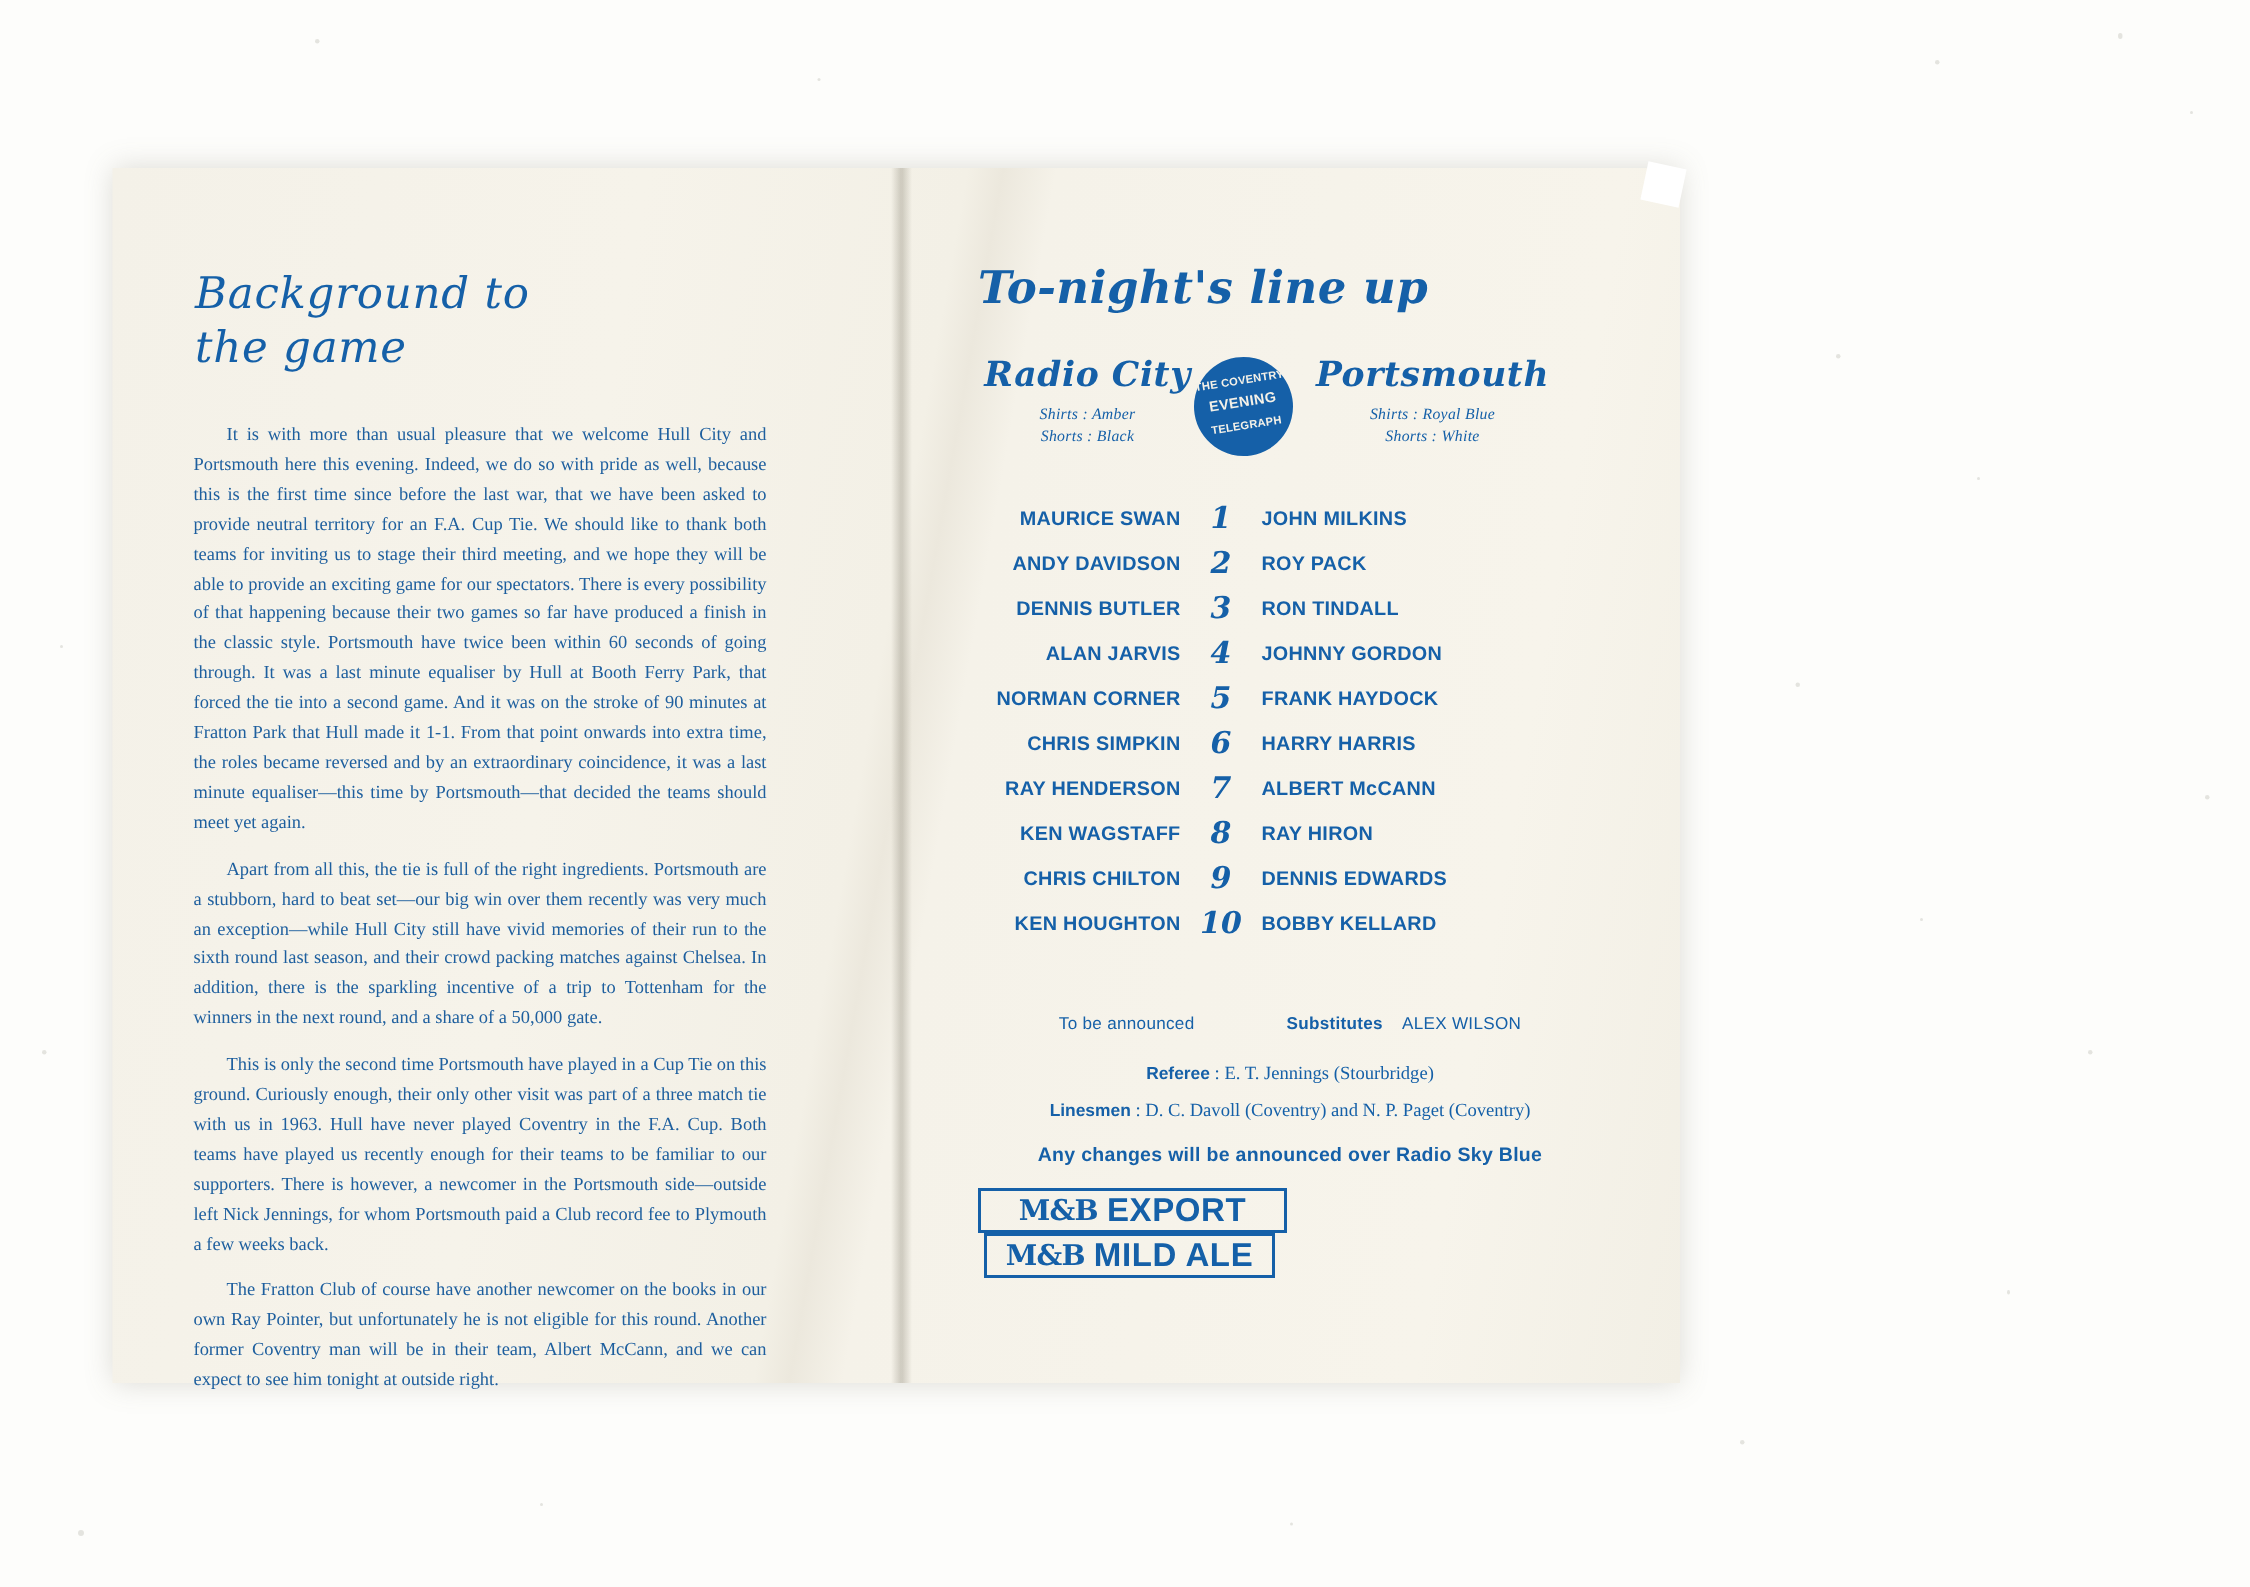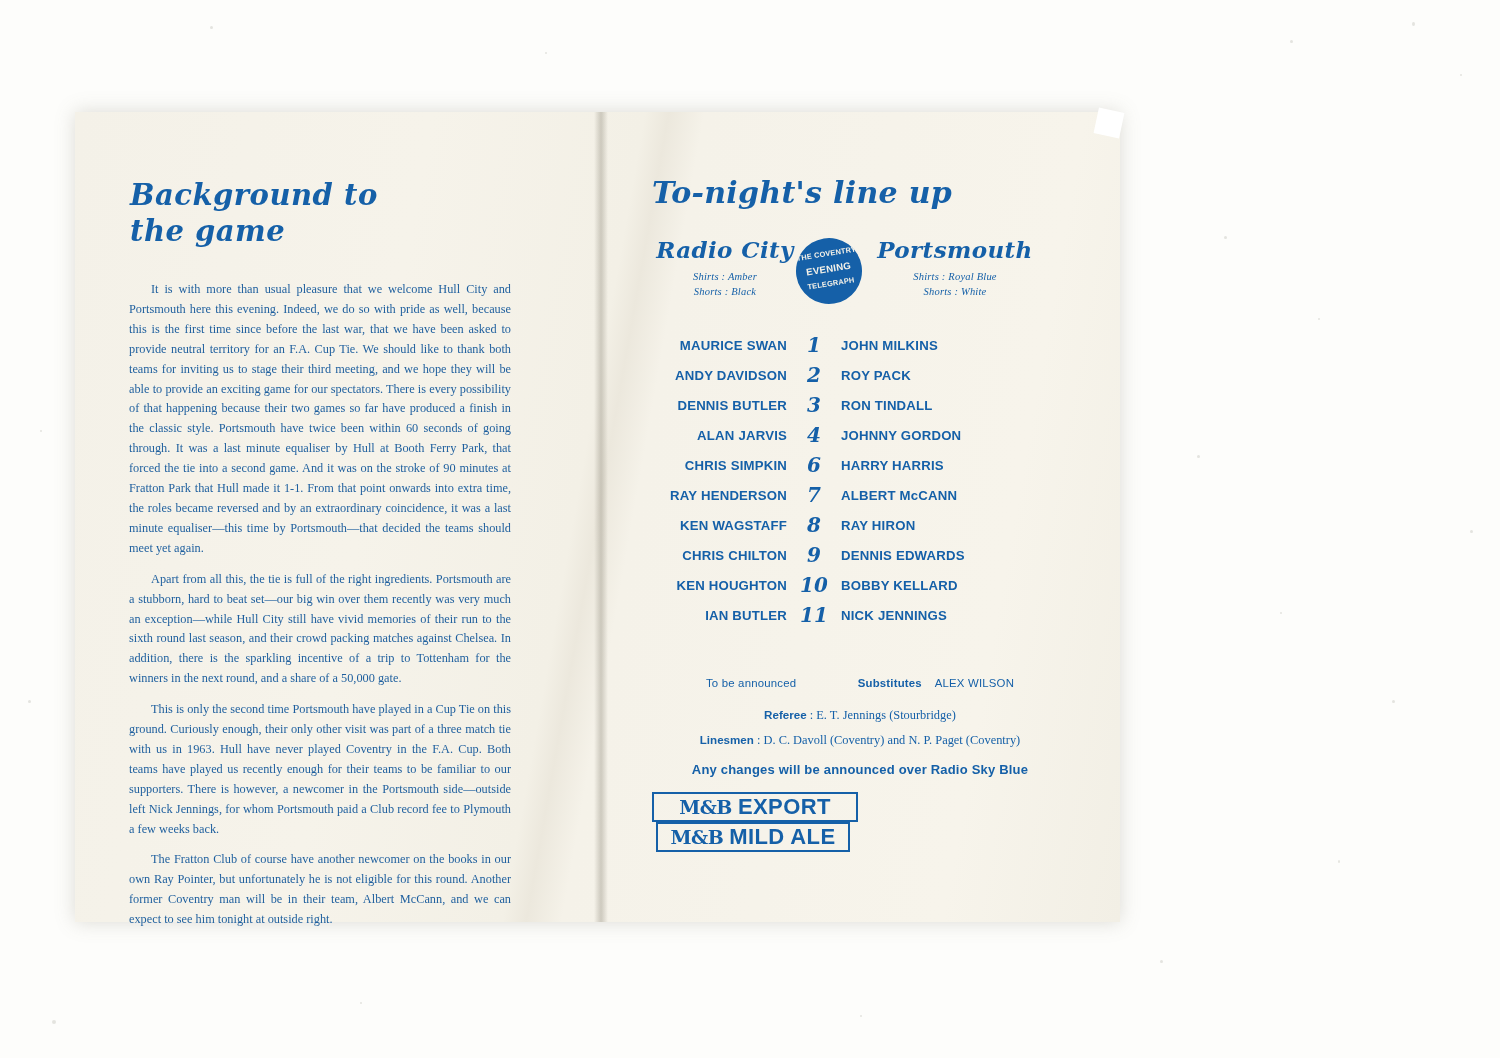--- a/index.html
+++ b/index.html
@@ -66,21 +66,21 @@
   .page-left { left: 0; width: 520px; }
   .page-right { left: 525px; width: 520px; }
 
   
   .bg-heading {
     position: absolute;
     left: 55px;
     top: 65px;
     color: #1560a8;
     font-family: "DejaVu Serif", serif;
-    font-weight: bold;
+    font-weight: normal;
     font-style: italic;
     font-size: 29px;
     line-height: 1.25;
     letter-spacing: .5px;
   }
   .article {
     position: absolute;
     left: 54px;
     top: 168px;
     width: 382px;
@@ -338,20 +338,25 @@
         <div class="pname home">DENNIS BUTLER</div>
         <div class="pnum">3</div>
         <div class="pname away">RON TINDALL</div>
       </div>
       <div class="prow">
         <div class="pname home">ALAN JARVIS</div>
         <div class="pnum">4</div>
         <div class="pname away">JOHNNY GORDON</div>
       </div>
       <div class="prow">
+        <div class="pname home">NORMAN CORNER</div>
+        <div class="pnum">5</div>
+        <div class="pname away">FRANK HAYDOCK</div>
+      </div>
+      <div class="prow">
         <div class="pname home">CHRIS SIMPKIN</div>
         <div class="pnum">6</div>
         <div class="pname away">HARRY HARRIS</div>
       </div>
       <div class="prow">
         <div class="pname home">RAY HENDERSON</div>
         <div class="pnum">7</div>
         <div class="pname away">ALBERT McCANN</div>
       </div>
       <div class="prow">
@@ -361,25 +366,20 @@
       </div>
       <div class="prow">
         <div class="pname home">CHRIS CHILTON</div>
         <div class="pnum">9</div>
         <div class="pname away">DENNIS EDWARDS</div>
       </div>
       <div class="prow">
         <div class="pname home">KEN HOUGHTON</div>
         <div class="pnum">10</div>
         <div class="pname away">BOBBY KELLARD</div>
-      </div>
-      <div class="prow">
-        <div class="pname home">IAN BUTLER</div>
-        <div class="pnum">11</div>
-        <div class="pname away">NICK JENNINGS</div>
       </div>
     </div>
 
     <div class="subs-line">
       <span>To be announced</span>
       <span class="lbl">Substitutes</span>
       <span>ALEX WILSON</span>
     </div>
 
     <div class="officials ref">

